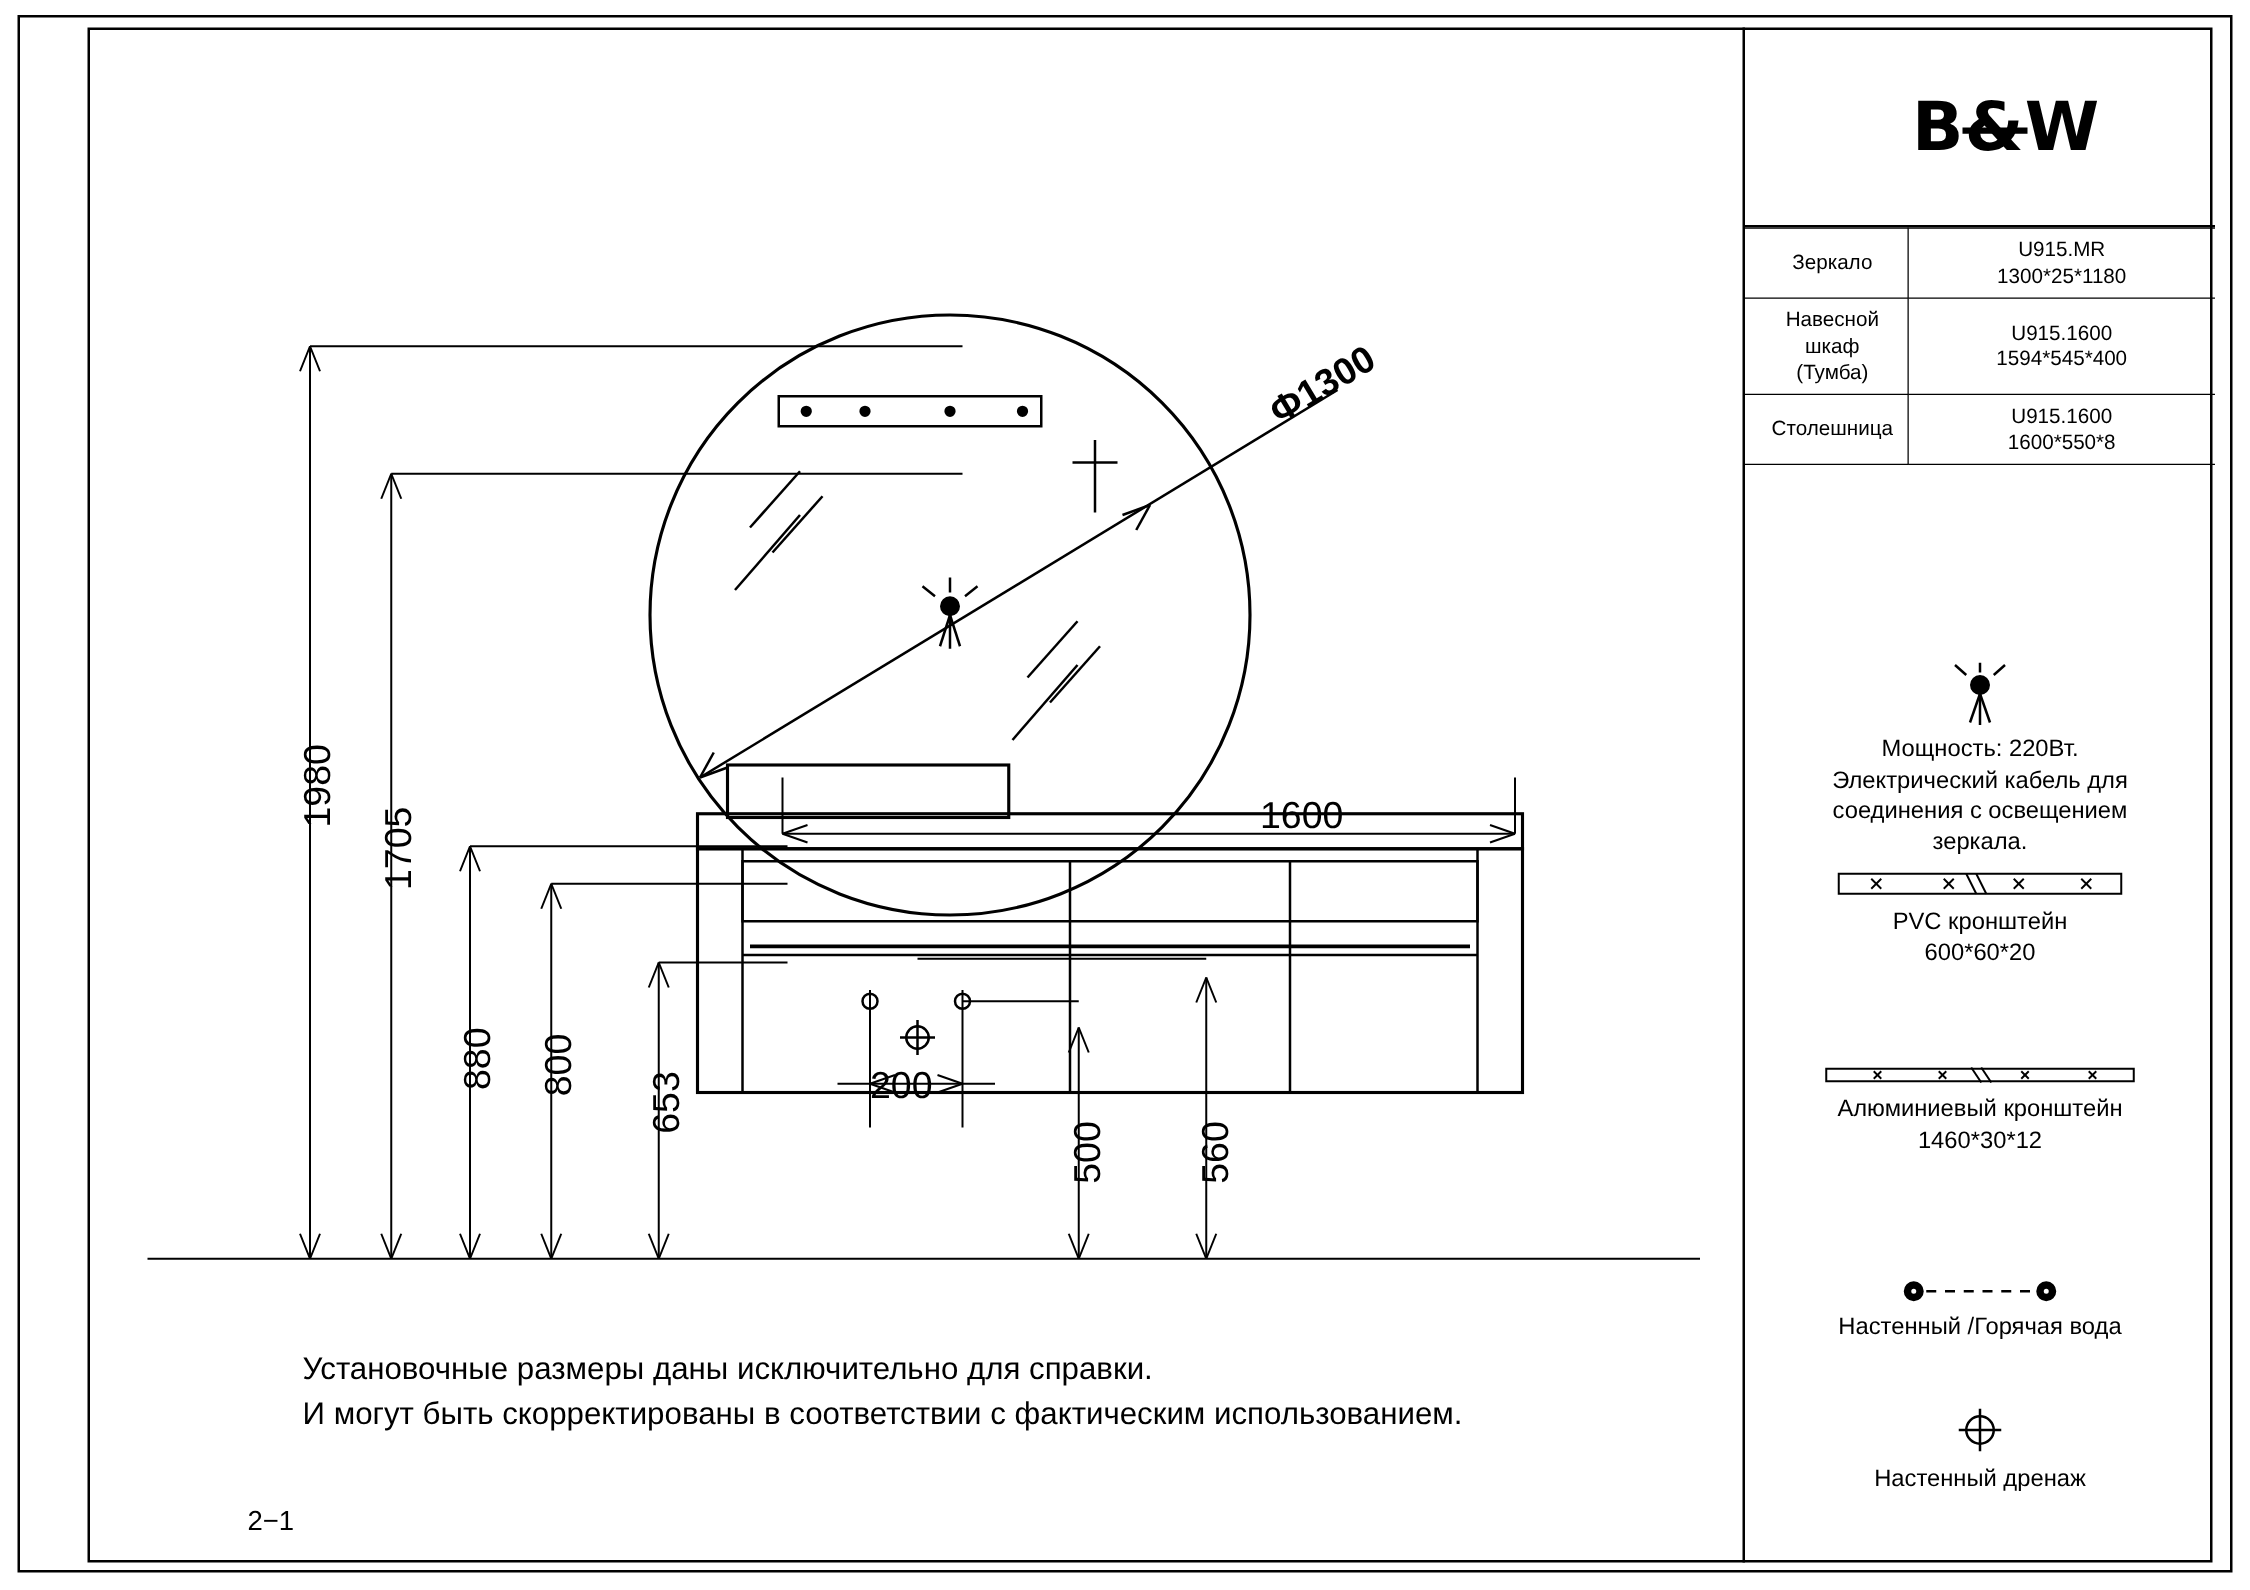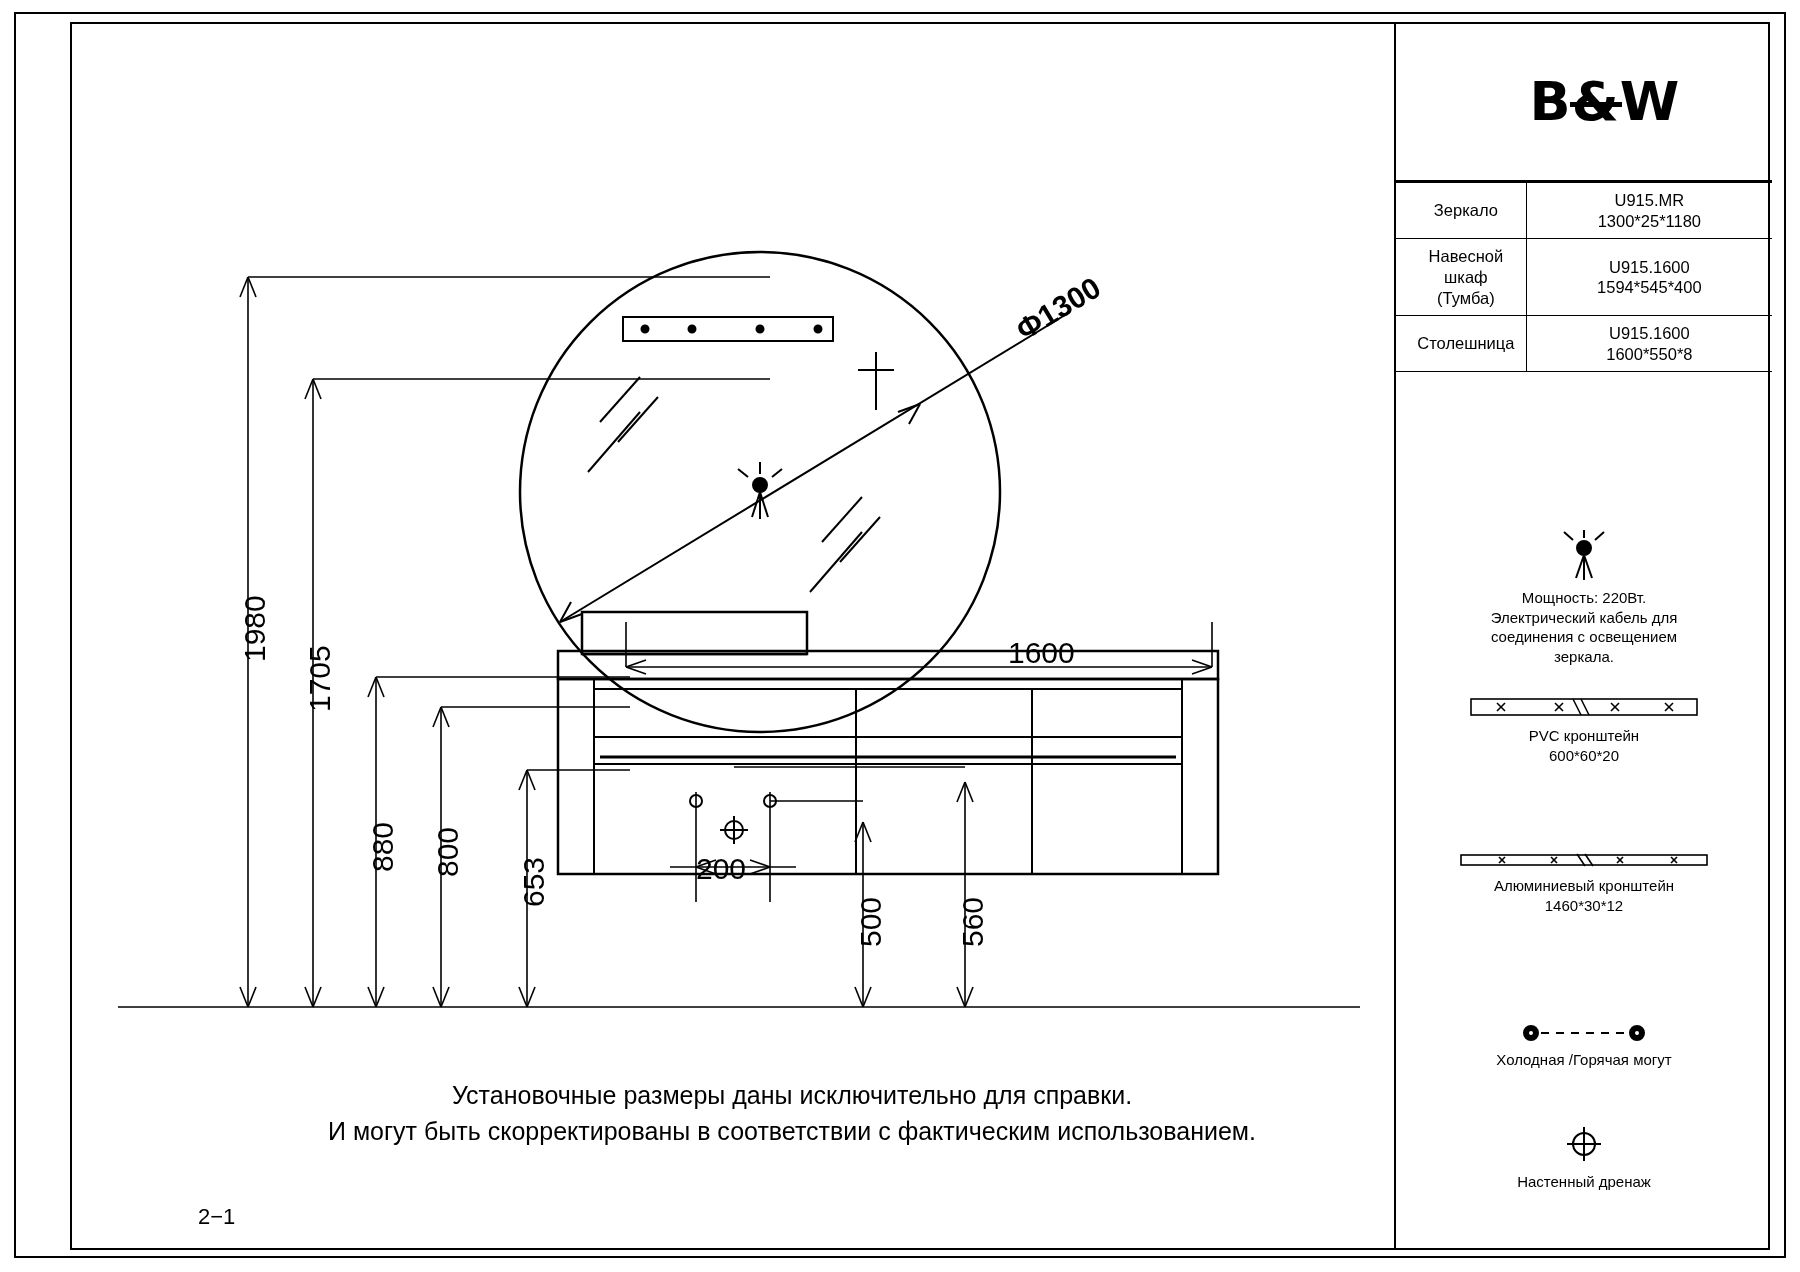--- a/index.html
+++ b/index.html
@@ -94,21 +94,21 @@
   .notes-area {
     position: absolute;
     left: 0; top: 0;
     width: 376px;
     height: 1228px;
   }
   .note-block {
     position: absolute;
     width: 376px;
     text-align: center;
-    font-size: 15px;
+    font-size: 19px;
     line-height: 1.3;
   }
   .note-text { margin-top: 6px; }
   
   .sym-lamp {
     display: block;
     margin: 0 auto;
   }
   
   .draw {
@@ -125,21 +125,20 @@
   .vert {
     transform-origin: 0 0;
     transform: rotate(-90deg);
   }
   .bottom-note {
     position: absolute;
     left: 172px; top: 1055px;
     width: 1100px;
     font-size: 25px;
     line-height: 1.45;
-    text-align: center;
   }
   .sheet-no {
     position: absolute;
     left: 128px; top: 1182px;
     font-size: 22px;
   }
   .phi-label {
     position: absolute;
     left: 940px; top: 296px;
     font-size: 30px;
@@ -408,21 +407,21 @@
       <div class="note-block" style="top:1000px;">
         <svg width="130" height="22" viewBox="0 0 130 22" style="margin:0 auto; display:block;">
           <g stroke="#000" stroke-width="2" fill="none">
             <circle cx="12" cy="11" r="7" fill="#000"></circle>
             <circle cx="12" cy="11" r="3" fill="#fff"></circle>
             <circle cx="118" cy="11" r="7" fill="#000"></circle>
             <circle cx="118" cy="11" r="3" fill="#fff"></circle>
             <line x1="22" y1="11" x2="108" y2="11" stroke-dasharray="8 7"></line>
           </g>
         </svg>
-        <div class="note-text">Холодная /Горячая могут</div>
+        <div class="note-text">Настенный /Горячая вода</div>
       </div>
 
       <div class="note-block" style="top:1100px;">
         <svg width="44" height="44" viewBox="0 0 44 44" style="margin:0 auto; display:block;">
           <g stroke="#000" stroke-width="2" fill="none">
             <circle cx="22" cy="22" r="11"></circle>
             <line x1="5" y1="22" x2="39" y2="22"></line>
             <line x1="22" y1="5" x2="22" y2="39"></line>
           </g>
         </svg>

